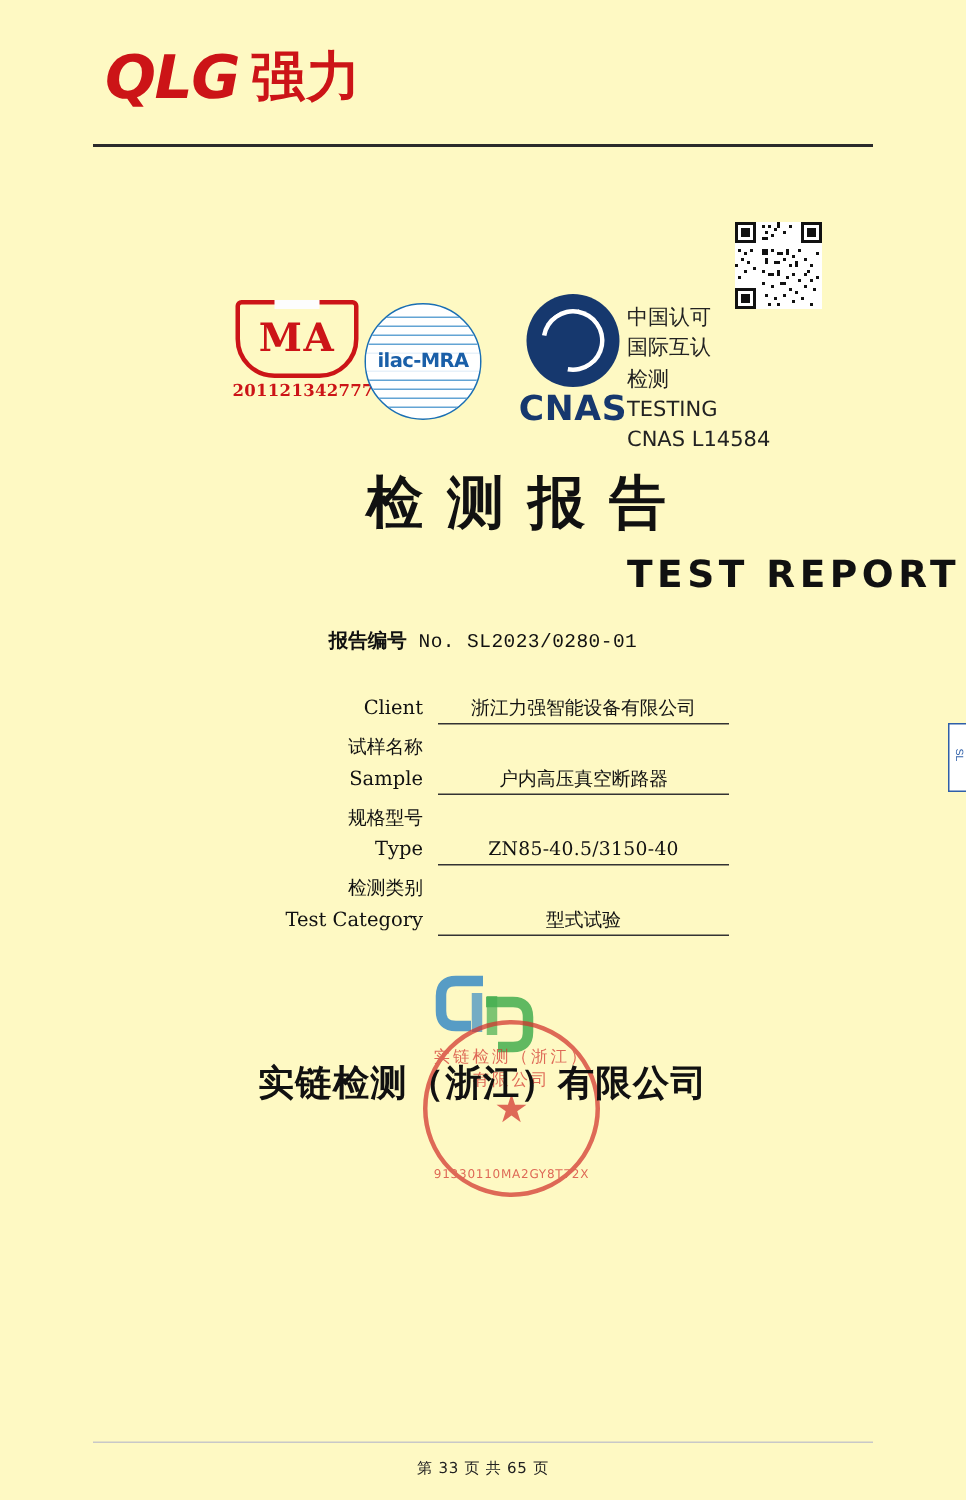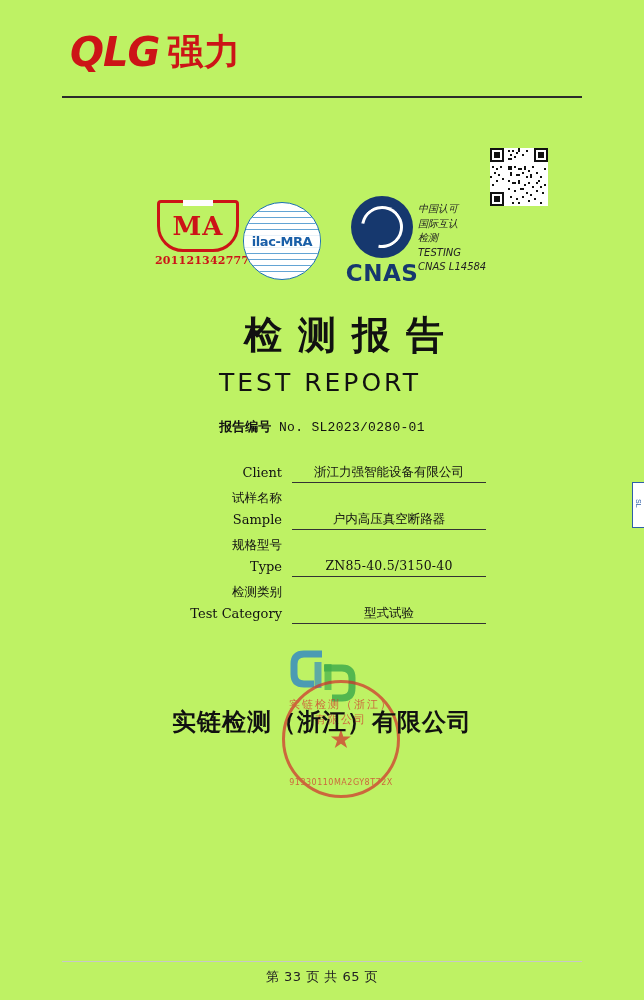--- a/index.html
+++ b/index.html
@@ -12,21 +12,21 @@
     height: 1000px;
     position: relative;
     font-family: "Liberation Sans", sans-serif;
     color: #111;
     overflow: hidden;
   }
 
   .page {
     position: absolute;
     inset: 0;
-    background: #bef264;
+    background: #fef9c3;
   }
 
   
   .logo-wrap {
     position: absolute;
     left: 70px;
     top: 32px;
     display: flex;
     align-items: center;
     gap: 8px;
@@ -190,25 +190,24 @@
     font-size: 23px;
     color: #16386e;
     letter-spacing: 0.5px;
   }
 
   .cnas-side {
     position: absolute;
     left: 418px;
     top: 6px;
     width: 150px;
-    font-size: 10px;
+    font-size: 14px;
     line-height: 1.45;
     color: #222;
     font-family: "DejaVu Sans", sans-serif;
-    font-style: italic;
   }
   .cnas-side div { white-space: nowrap; }
 
   
   .title-cn {
     position: absolute;
     left: 0; right: 0;
     top: 310px;
     text-align: center;
     font-family: "DejaVu Sans", sans-serif;
@@ -216,23 +215,23 @@
     font-size: 38px;
     letter-spacing: 16px;
     text-indent: 16px;
     color: #111;
     padding-left: 44px;
   }
   .title-en {
     position: absolute;
     left: 0; right: 4px;
     top: 368px;
-    text-align: center;
-    font-family: "DejaVu Sans", sans-serif;
-    font-weight: 400;
+    text-align: right;
+    font-family: "DejaVu Sans", sans-serif;
+    font-weight: 700;
     font-size: 25px;
     letter-spacing: 3px;
     color: #111;
   }
 
   .report-no {
     position: absolute;
     left: 0; right: 0;
     top: 418px;
     text-align: center;
@@ -389,21 +388,21 @@
     right: 62px;
     bottom: 38px;
     height: 1px;
     background: #c8c8c8;
   }
   .footer {
     position: absolute;
     left: 0; right: 0;
     bottom: 14px;
     text-align: center;
-    font-size: 13px;
+    font-size: 10px;
     color: #222;
     font-family: "DejaVu Sans", sans-serif;
     letter-spacing: 0.5px;
   }
 </style>
 </head>
 <body>
 
 <div class="page">
 

